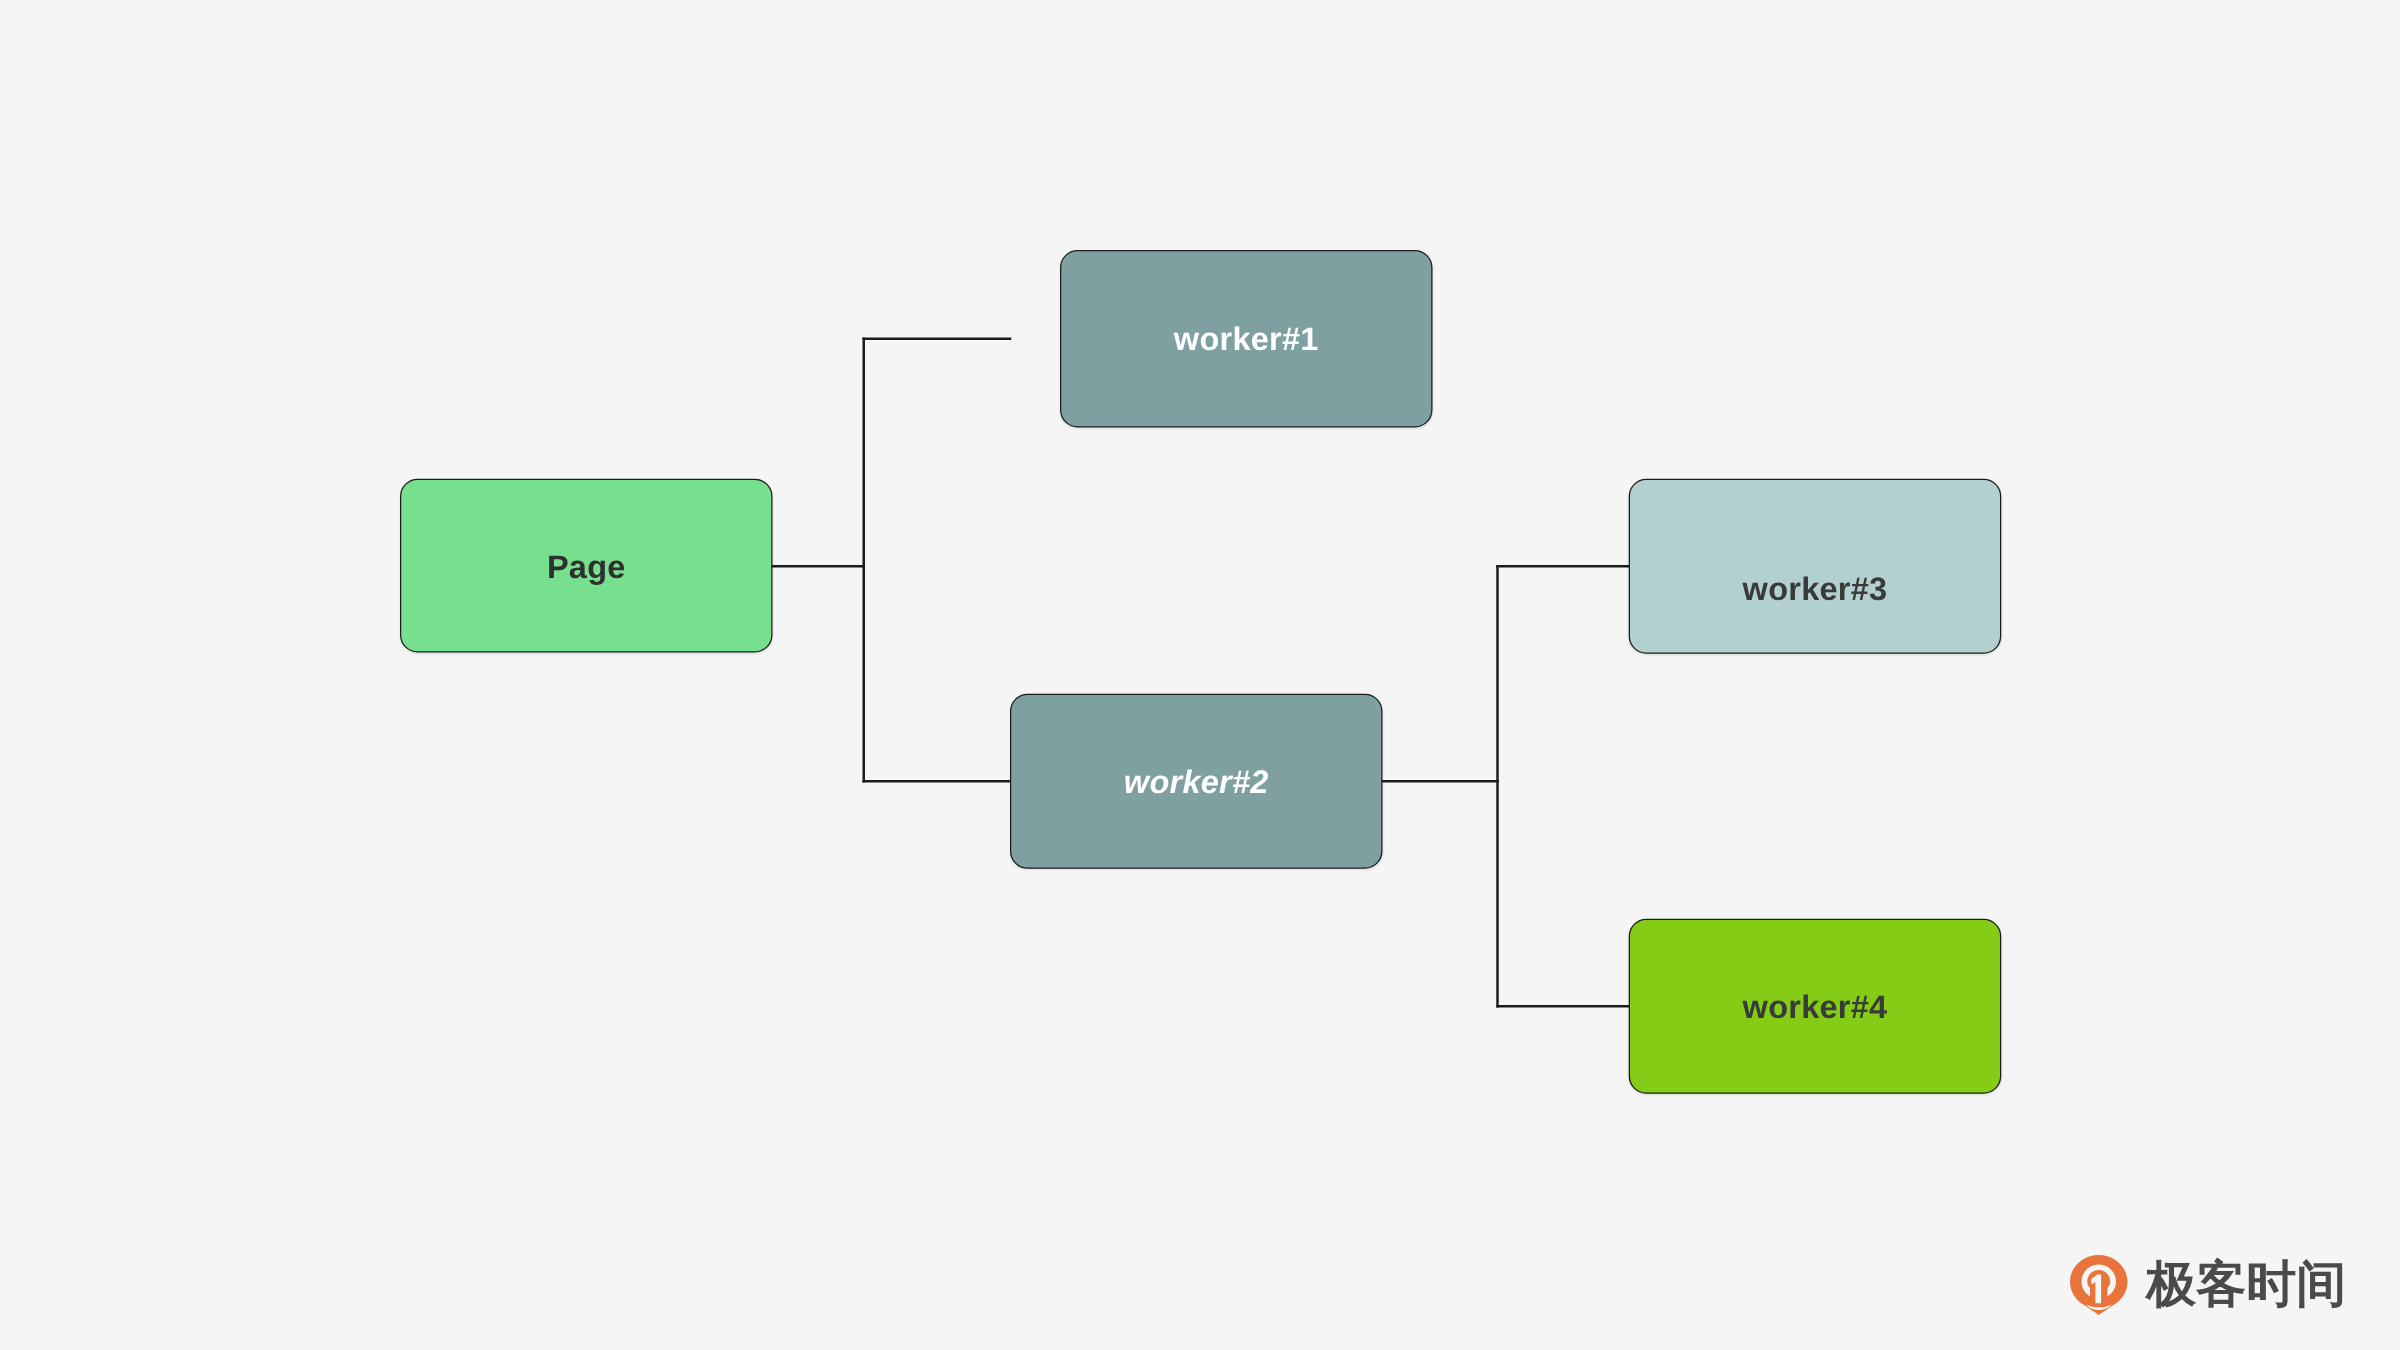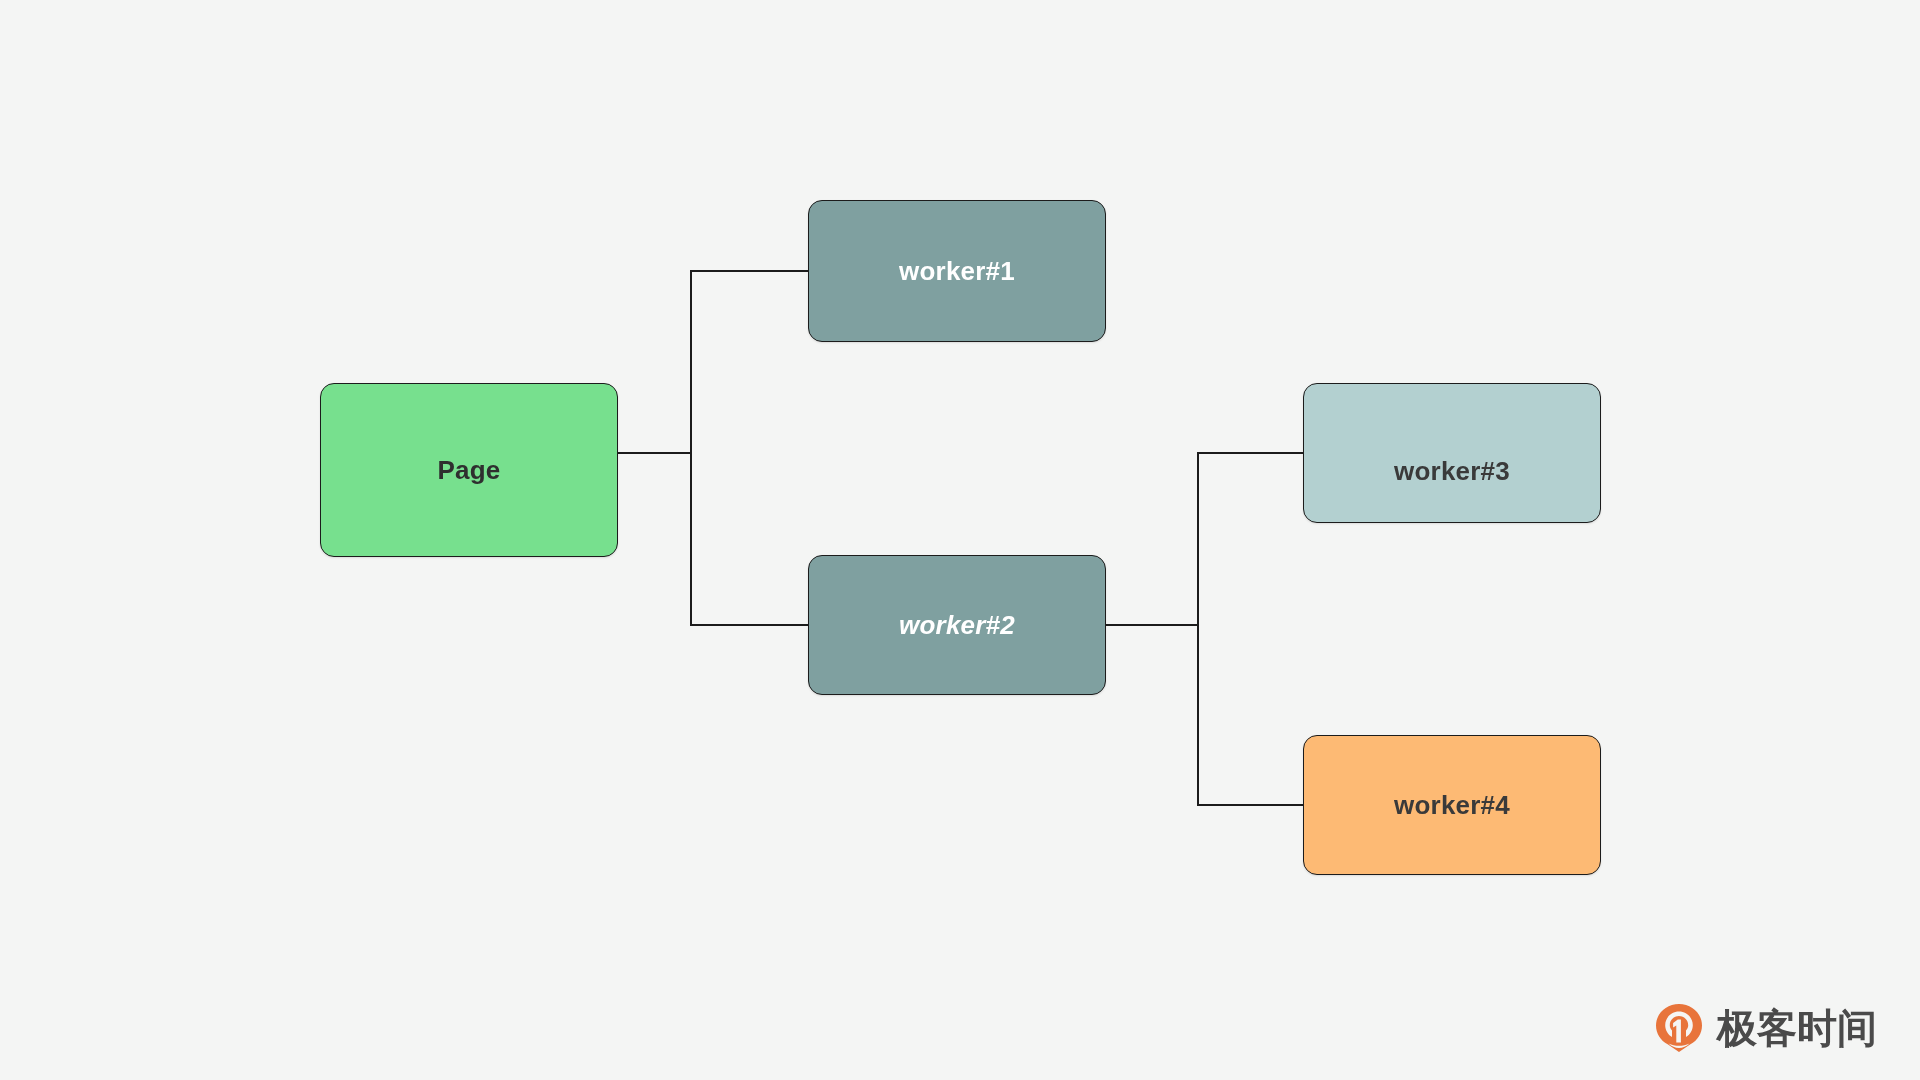--- a/index.html
+++ b/index.html
@@ -81,33 +81,33 @@
         <path d="M 691 271 L 808 271"></path>
         <path d="M 691 625 L 808 625"></path>
         <path d="M 1106 625 L 1198 625"></path>
         <path d="M 1198 453 L 1198 805"></path>
         <path d="M 1198 453 L 1303 453"></path>
         <path d="M 1198 805 L 1303 805"></path>
       </g>
   </svg>
 
   <div id="node-layer">
-      <div class="node" style="left: 320px; top: 383px; width: 298px; height: 174px; background: rgb(119, 224, 142); border-color: rgb(28, 28, 28);">
+      <div class="node" style="left: 320px; top: 383px; width: 298px; height: 139px; background: rgb(119, 224, 142); border-color: rgb(28, 28, 28);">
         <span class="node-label" style="color: rgb(47, 47, 47);">Page</span>
       </div>
-      <div class="node" style="left: 808px; top: 200px; width: 298px; height: 142px; background: rgb(127, 160, 160); border-color: rgb(28, 28, 28);">
+      <div class="node" style="left: 848px; top: 200px; width: 298px; height: 142px; background: rgb(127, 160, 160); border-color: rgb(28, 28, 28);">
         <span class="node-label" style="color: rgb(255, 255, 255);">worker#1</span>
       </div>
       <div class="node" style="left: 808px; top: 555px; width: 298px; height: 140px; background: rgb(127, 160, 160); border-color: rgb(28, 28, 28); font-style: italic;">
         <span class="node-label" style="color: rgb(255, 255, 255);">worker#2</span>
       </div>
       <div class="node" style="left: 1303px; top: 383px; width: 298px; height: 140px; background: rgb(179, 208, 208); border-color: rgb(28, 28, 28);">
         <span class="node-label" style="color: rgb(58, 58, 58); margin-top: 36px;">worker#3</span>
       </div>
-      <div class="node" style="left: 1303px; top: 735px; width: 298px; height: 140px; background: #fdba74; border-color: rgb(28, 28, 28);">
+      <div class="node" style="left: 1303px; top: 735px; width: 298px; height: 140px; background: #84cc16; border-color: rgb(28, 28, 28);">
         <span class="node-label" style="color: rgb(58, 58, 58);">worker#4</span>
       </div>
     </div>
 
   <div id="brand-logo" style="left: 1653px; top: 1002px;">
     <span class="logo-mark">
       <svg viewBox="0 0 52 52" width="52" height="52" xmlns="http://www.w3.org/2000/svg">
         <path d="M26 2 C13.3 2 3 11.6 3 23.4 C3 31.4 7.6 38.4 14.6 42.2 L26 50 L37.4 42.2 C44.4 38.4 49 31.4 49 23.4 C49 11.6 38.7 2 26 2 Z" fill="#e8743b"></path>
         <path d="M26 9.5 C18.4 9.5 12.2 15.6 12.2 23.2 C12.2 28.2 14.9 32.6 19 35 L19 28.4 C17.6 27 16.8 25.2 16.8 23.2 C16.8 18.1 20.9 14 26 14 C31.1 14 35.2 18.1 35.2 23.2 C35.2 25.2 34.4 27 33 28.4 L33 35 C37.1 32.6 39.8 28.2 39.8 23.2 C39.8 15.6 33.6 9.5 26 9.5 Z" fill="#f5f5f4"></path>
         <path d="M27.9 17.6 L27.9 40.5 L23.3 40.5 L23.3 23.6 L20.1 25.6 L20.1 21.1 L24.8 17.6 Z" fill="#f5f5f4"></path>

